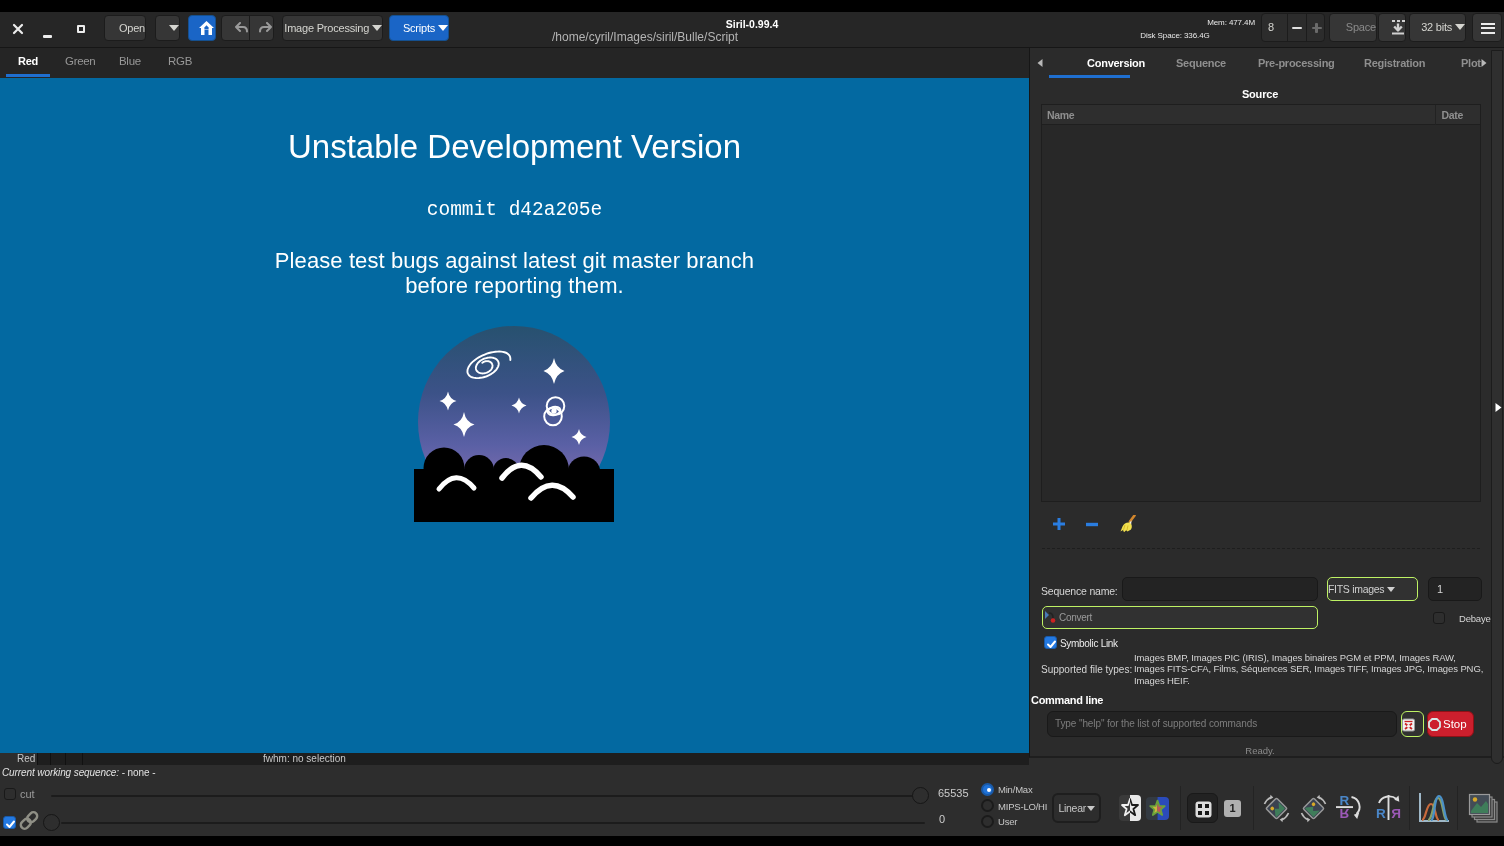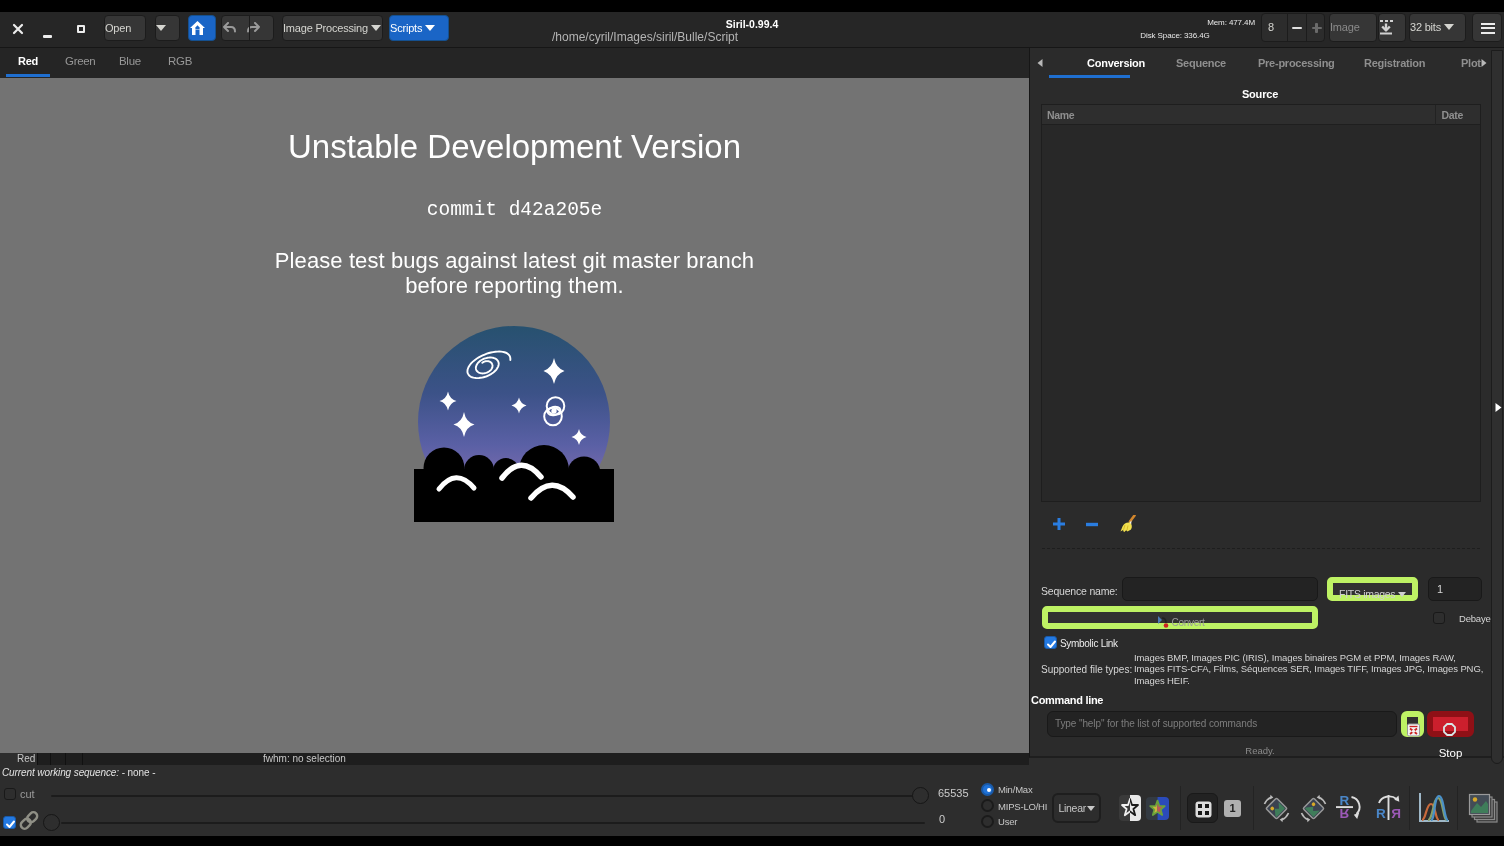--- a/index.html
+++ b/index.html
@@ -2,49 +2,49 @@
 <html><head>
 <meta charset="utf-8">
 <style>
 * { margin:0; padding:0; box-sizing:border-box; }
 html,body { width:1504px; height:846px; background:#000; overflow:hidden; }
 body { font-family:"Liberation Sans", sans-serif; }
 #win { position:relative; width:1504px; height:846px; background:#000; }
 .abs { position:absolute; }
 
 #header { left:0; top:12px; width:1504px; height:36px; background:#262626; border-bottom:1px solid #161616; }
-.btn { position:absolute; top:3px; height:26px; background:#363636; border:1px solid #1c1c1c; border-radius:4px; color:#d5d5d0; font-size:11px; letter-spacing:-0.2px; line-height:24px; text-align:left; }
+.btn { position:absolute; top:3px; height:26px; background:#363636; border:1px solid #1c1c1c; border-radius:4px; color:#d5d5d0; font-size:11px; letter-spacing:-0.2px; line-height:24px; text-align:right; }
 .btn.blue { background:#1a65c6; border-color:#15508f; color:#fff; }
 .wctl { position:absolute; color:#e8e8e8; }
 
 #ltabs { left:0; top:48px; width:1029px; height:30px; background:#252525; }
 #rpanel { left:1029px; top:48px; width:475px; height:710px; background:#2b2b2b; border-left:1px solid #161616; border-bottom:2px solid #1e1e1e; }
 .ltab { position:absolute; top:7px; font-size:11.5px; letter-spacing:-0.3px; color:#989898; }
 .ltab.active { color:#fff; font-weight:bold; font-size:11px; }
 .rtab { position:absolute; top:9px; font-size:11px; letter-spacing:-0.25px; font-weight:bold; color:#8f8f8f;margin-left:24px; }
 .rtab.active { color:#fff; }
 
-#canvas { left:0; top:78px; width:1029px; height:675px; background:#737373; color:#fff; }
+#canvas { left:0; top:78px; width:1029px; height:675px; background:#0369a1; color:#fff; }
 
 #bstrip { left:0; top:758px; width:1504px; height:78px; background:#2d2d2d; }
 #statusbar { left:0; top:753px; width:1029px; height:12px; background:#1e1e1e; color:#c8c8c8; font-size:10px; z-index:5; }
 #bottomblack { left:0; top:836px; width:1504px; height:10px; background:#000; }
 .sep-v { position:absolute; width:1px; background:#242424; }
 .track { position:absolute; height:2px; background:#1c1c1c; border-radius:1px; }
 .handle { position:absolute; width:17px; height:17px; border-radius:50%; background:#2e2e2e; border:1px solid #161616; }
 .radio { position:absolute; width:13px; height:13px; border-radius:50%; background:#2e2e2e; border:2px solid #1b1b1b; }
 .radio.on { background:#1f72d8; border-color:#1a5aa8; }
 .radio.on::after { content:""; position:absolute; left:3.5px; top:3.5px; width:4px; height:4px; border-radius:50%; background:#fff; }
 .cb { position:absolute; width:13px; height:13px; border-radius:3px; background:#2e2e2e; border:1px solid #191919; }
 .cb.on { background:#2379e2; border-color:#1a5aa8; }
 .lbl { position:absolute; color:#c0c0c0; font-size:11px; white-space:nowrap; }
 
 .rp { position:absolute; white-space:nowrap; }
 .entry { position:absolute; background:#232323; border:1px solid #191919; border-radius:5px; }
-.button { position:absolute; background:#313131; border:6px solid #bef264; border-radius:5px; color:#d0d0d0; font-size:12px; text-align:center; }
+.button { position:absolute; background:#313131; border:1px solid #bef264; border-radius:5px; color:#d0d0d0; font-size:12px; text-align:left; }
 </style>
 </head>
 <body>
 <div id="win">
 
   <div id="header" class="abs">
 
     <svg class="wctl" style="left:12px;top:11px;" width="12" height="12" viewBox="0 0 12 12">
         <path d="M2 2 L10 10 M10 2 L2 10" stroke="#ececec" stroke-width="2.2" stroke-linecap="round"></path>
       </svg>
@@ -77,21 +77,21 @@
     <div class="abs" style="left:1055px;top:6px;width:200px;text-align:right;color:#e8e8e8;font-size:8px;letter-spacing:-0.1px;">Mem: 477.4M</div>
     <div class="abs" style="left:1075px;top:19px;width:200px;text-align:center;color:#e8e8e8;font-size:8px;letter-spacing:-0.1px;">Disk Space: 336.4G</div>
     <div class="btn" style="left:1261px;top:1px;width:64px;height:29px;background:#2c2c2c;text-align:left;line-height:27px;">
       <span style="margin-left:6px;">8</span>
       <div style="position:absolute;left:25px;top:0;width:1px;height:27px;background:#1c1c1c;"></div>
       <div style="position:absolute;left:44px;top:0;width:1px;height:27px;background:#1c1c1c;"></div>
       <div style="position:absolute;left:30px;top:12.5px;width:10px;height:2.5px;background:#e0e0e0;border-radius:1px;"></div>
       <div style="position:absolute;left:49.5px;top:12.5px;width:10px;height:2.5px;background:#6a6a6a;border-radius:1px;"></div>
       <div style="position:absolute;left:53.2px;top:8.8px;width:2.5px;height:10px;background:#6a6a6a;border-radius:1px;"></div>
     </div>
-    <div class="btn" style="left:1329px;top:1px;width:48px;height:29px;line-height:27px;color:#8a8a8a;">Image</div>
+    <div class="btn" style="left:1329px;top:1px;width:48px;height:29px;line-height:27px;color:#8a8a8a;">Space</div>
     <div class="btn" style="left:1378px;top:1px;width:28px;height:29px;">
       <svg width="14" height="15" viewBox="0 0 14 15" style="margin-top:6px;">
           <path d="M1 1 h3 M6 1 h3 M11 1 h3" stroke="#d0d0d0" stroke-width="2"></path>
           <path d="M7 3.5 L7 9" stroke="#d0d0d0" stroke-width="2.4"></path>
           <path d="M3.2 6.5 L7 10.5 L10.8 6.5" fill="none" stroke="#d0d0d0" stroke-width="2.4" stroke-linejoin="round"></path>
           <path d="M1 13.5 h12" stroke="#d0d0d0" stroke-width="2"></path>
         </svg>
     </div>
     <div class="btn" style="left:1409px;top:1px;width:57px;height:29px;line-height:27px;">32 bits <span style="display:inline-block;width:0;height:0;border-left:5px solid transparent;border-right:5px solid transparent;border-top:6px solid #d5d5d0;vertical-align:1px;"></span></div>
     <div class="btn" style="left:1472px;top:1px;width:30px;height:29px;">

